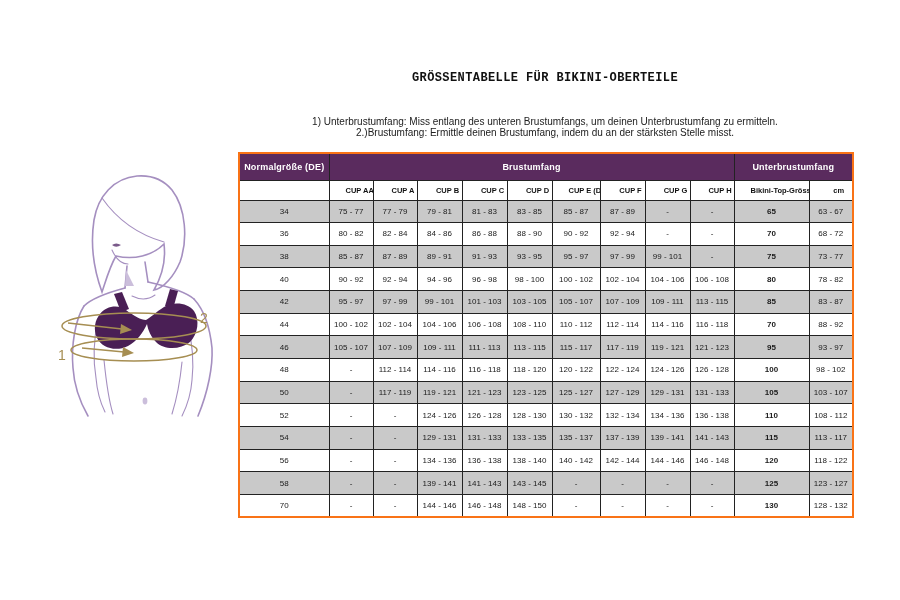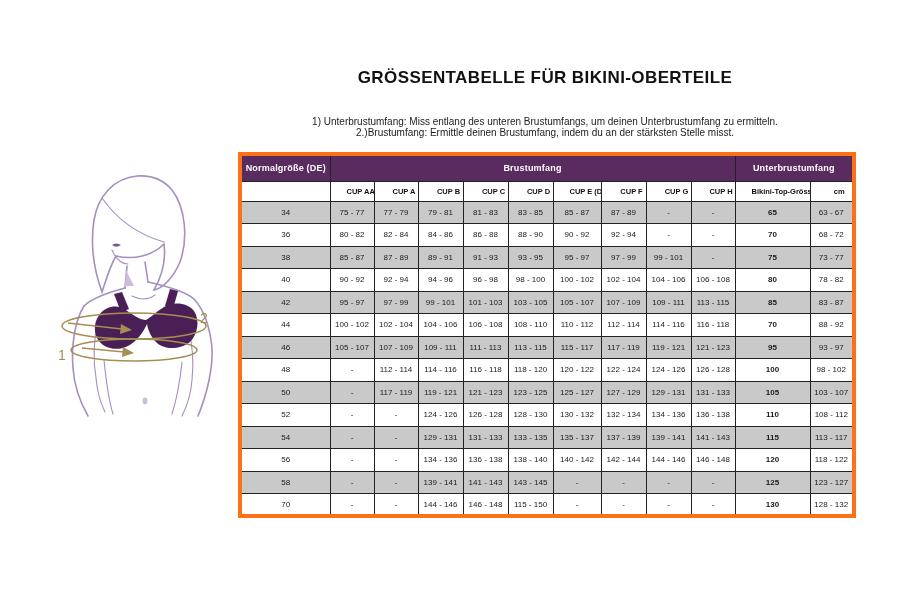--- a/index.html
+++ b/index.html
@@ -9,30 +9,30 @@
     --tape-gold:#a68e52;
     --outline-lavender:#a58fc0;
     --text-dark:#1a1a1a;
   }
   *{margin:0;padding:0;box-sizing:border-box;}
   body{background:#e8e8e8;font-family:"Liberation Sans",sans-serif;}
   .canvas{position:relative;width:900px;height:600px;background:#ffffff;overflow:hidden;}
 
   
   .title-block{position:absolute;left:190px;top:70px;width:710px;text-align:center;color:#111;}
-  .title-line{font-size:17px;font-weight:bold;letter-spacing:.4px;line-height:16px;}
+  .title-line{font-size:12px;font-weight:bold;letter-spacing:.4px;line-height:16px;font-family:Liberation Mono, monospace;}
   .title-line + .title-line{margin-top:6px;}
   .instructions{position:absolute;left:190px;top:116px;width:710px;text-align:center;color:#222;}
   .instr-line{font-size:10px;line-height:11px;}
 
   
   table.size-table{
     position:absolute;left:238px;top:152px;width:615px;height:366px;
     border-collapse:collapse;table-layout:fixed;
-    border:4px solid #f97316;
+    border:2px solid #f97316;
   }
   .size-table th,.size-table td{
     border:1px solid #222;text-align:center;vertical-align:middle;
     overflow:hidden;white-space:nowrap;
   }
   .size-table thead tr.group-row th{
     background:var(--header-purple);color:#fff;font-size:9px;font-weight:bold;height:27px;
     letter-spacing:.2px;
   }
   .size-table thead tr.label-row th{
@@ -336,21 +336,21 @@
           <td>-</td>
           <td class="bold">125</td>
           <td>123 - 127</td>
         </tr>
         <tr class="row-white">
           <td>70</td>
           <td>-</td>
           <td>-</td>
           <td>144 - 146</td>
           <td>146 - 148</td>
-          <td>115 - 150</td>
+          <td>148 - 150</td>
           <td>-</td>
           <td>-</td>
           <td>-</td>
           <td>-</td>
           <td class="bold">130</td>
           <td>128 - 132</td>
         </tr>
       </tbody>
   </table>
 

